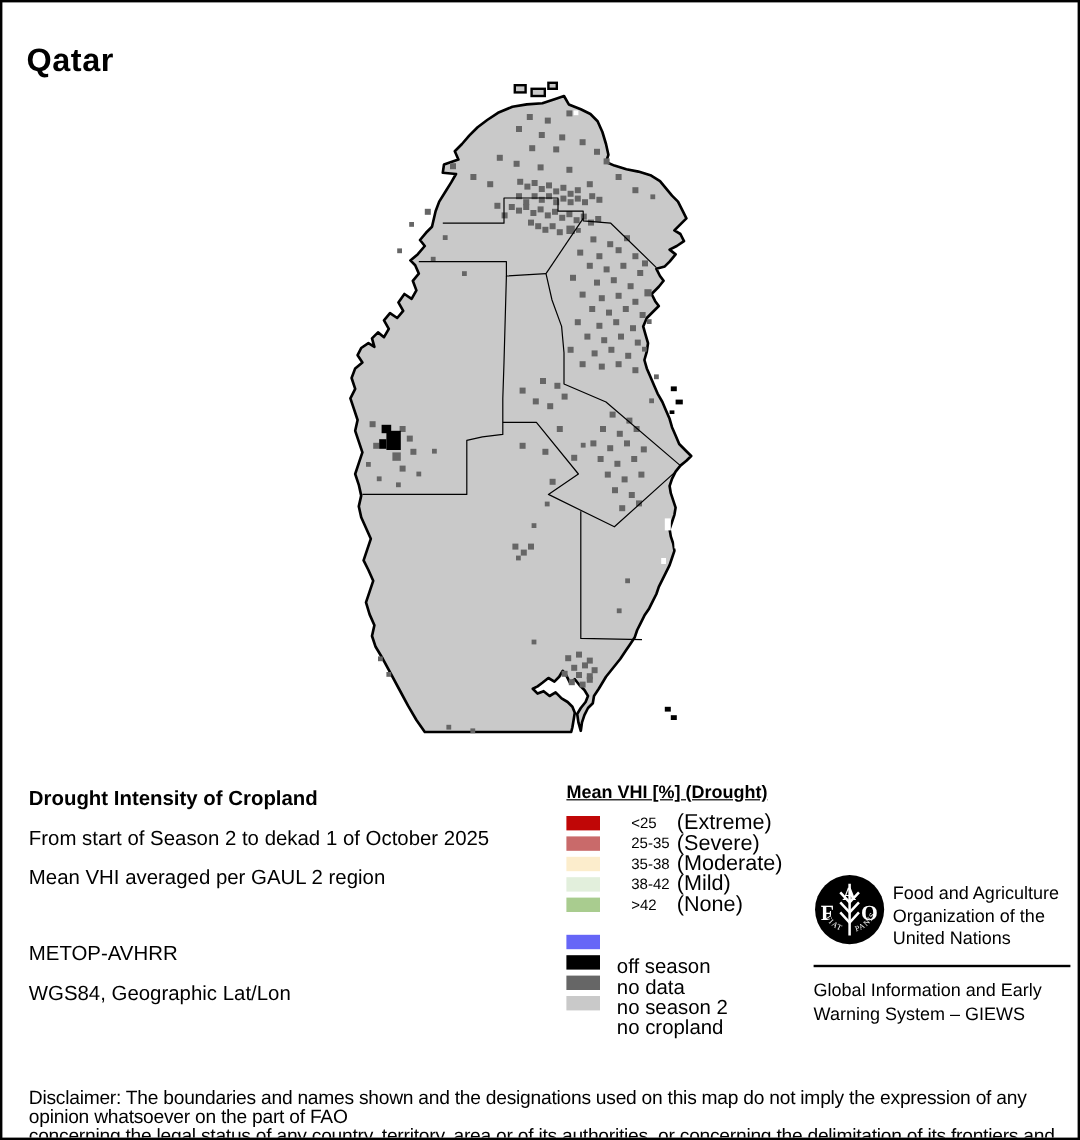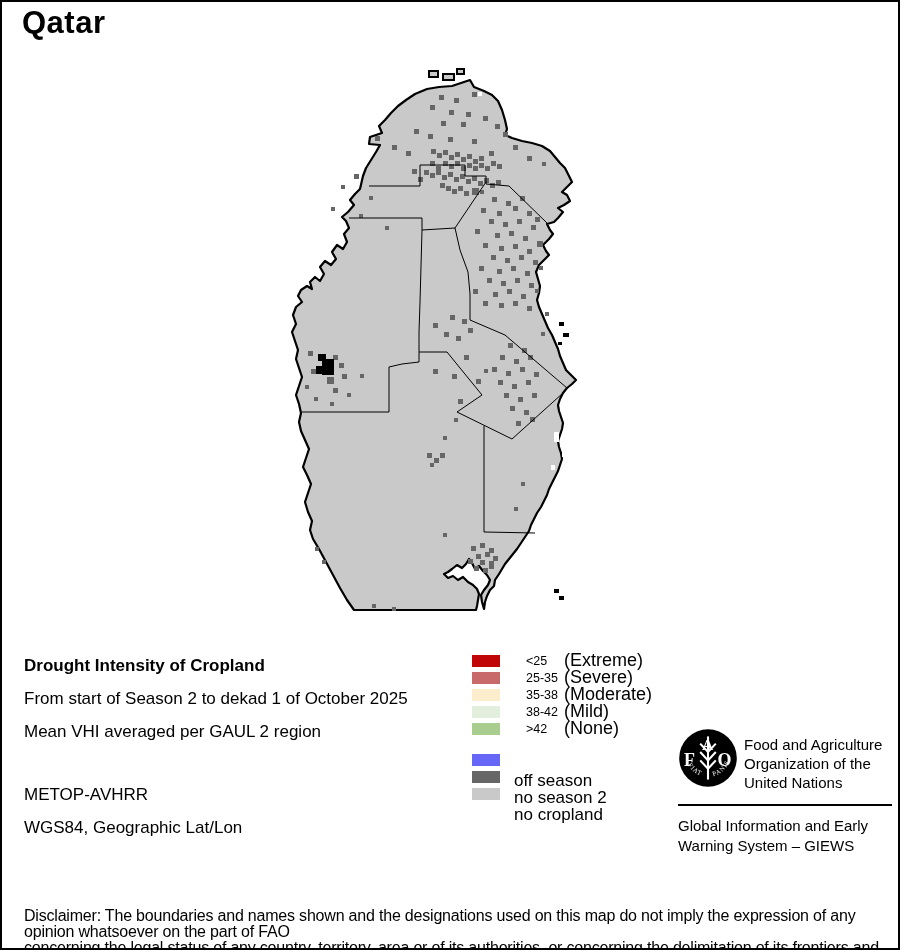--- a/index.html
+++ b/index.html
@@ -1,21 +1,21 @@
 <!DOCTYPE html>
 <html><head>
 <meta charset="utf-8">
 <style>
   html,body{margin:0;padding:0;background:#888;}
   .page{
     position:relative;width:896px;height:946px;
     border:2px solid #000;background:#fff;overflow:hidden;
     font-family:"Liberation Sans","DejaVu Sans",sans-serif;color:#000;
   }
-  .page-title{position:absolute;left:20px;top:3px;font-size:31px;font-weight:bold;letter-spacing:.5px;}
+  .page-title{position:absolute;left:20px;top:33px;font-size:27px;font-weight:bold;letter-spacing:.5px;}
   #map-svg{position:absolute;left:0;top:0;width:896px;height:946px;}
 
   
   .info{position:absolute;left:22px;top:654px;width:440px;}
   .info .h{font-size:17px;font-weight:bold;margin:0 0 13px 0;}
   .info .l{font-size:17px;margin:0 0 13px 0;}
   .info .gap{height:30px;}
 
   
   .legend{position:absolute;left:470px;top:650px;width:210px;}
@@ -276,20 +276,21 @@
   <div class="info">
     <div class="h">Drought Intensity of Cropland</div>
     <div class="l">From start of Season 2 to dekad 1 of October 2025</div>
     <div class="l">Mean VHI averaged per GAUL 2 region</div>
     <div class="gap"></div>
     <div class="l">METOP-AVHRR</div>
     <div class="l">WGS84, Geographic Lat/Lon</div>
   </div>
 
   <div class="legend">
+    <div class="legend-title">Mean VHI [%] (Drought)</div>
     <div id="legend-drought">
         <div class="legend-row">
           <span class="legend-swatch" style="background: rgb(192, 6, 6);"></span>
           <span class="legend-val">&lt;25</span>
           <span class="legend-qual">(Extreme)</span>
         </div>
         <div class="legend-row">
           <span class="legend-swatch" style="background: rgb(201, 106, 106);"></span>
           <span class="legend-val">25-35</span>
           <span class="legend-qual">(Severe)</span>
@@ -307,20 +308,24 @@
         <div class="legend-row">
           <span class="legend-swatch" style="background: rgb(169, 204, 143);"></span>
           <span class="legend-val">&gt;42</span>
           <span class="legend-qual">(None)</span>
         </div>
       </div>
     <div id="legend-status" class="legend-block2">
         <div class="legend-row">
           <span class="legend-swatch" style="background: rgb(102, 102, 247);"></span>
           <span class="legend-lab">off season</span>
+        </div>
+        <div class="legend-row">
+          <span class="legend-swatch" style="background: rgb(0, 0, 0);"></span>
+          <span class="legend-lab">no data</span>
         </div>
         <div class="legend-row">
           <span class="legend-swatch" style="background: rgb(102, 102, 102);"></span>
           <span class="legend-lab">no season 2</span>
         </div>
         <div class="legend-row">
           <span class="legend-swatch" style="background: rgb(201, 201, 201);"></span>
           <span class="legend-lab">no cropland</span>
         </div>
       </div>

